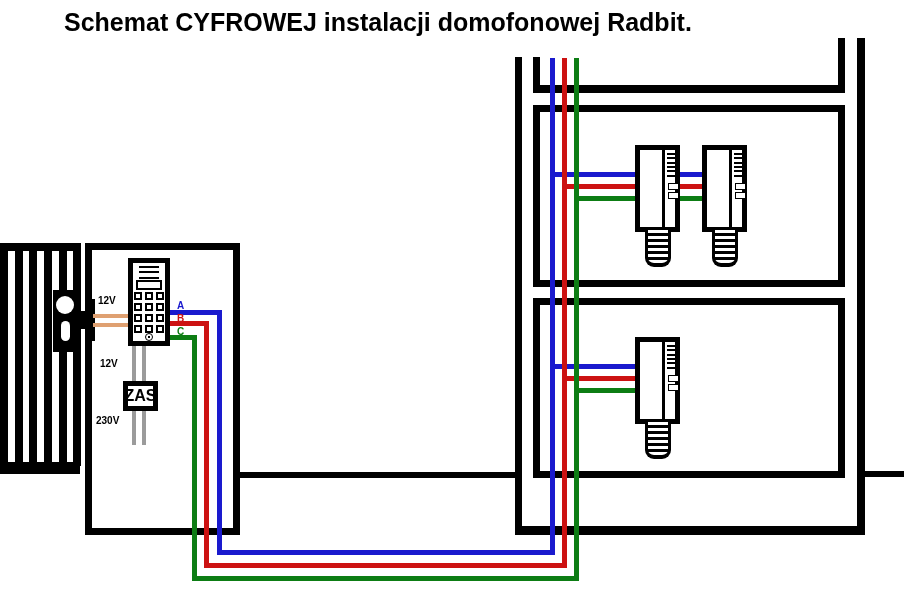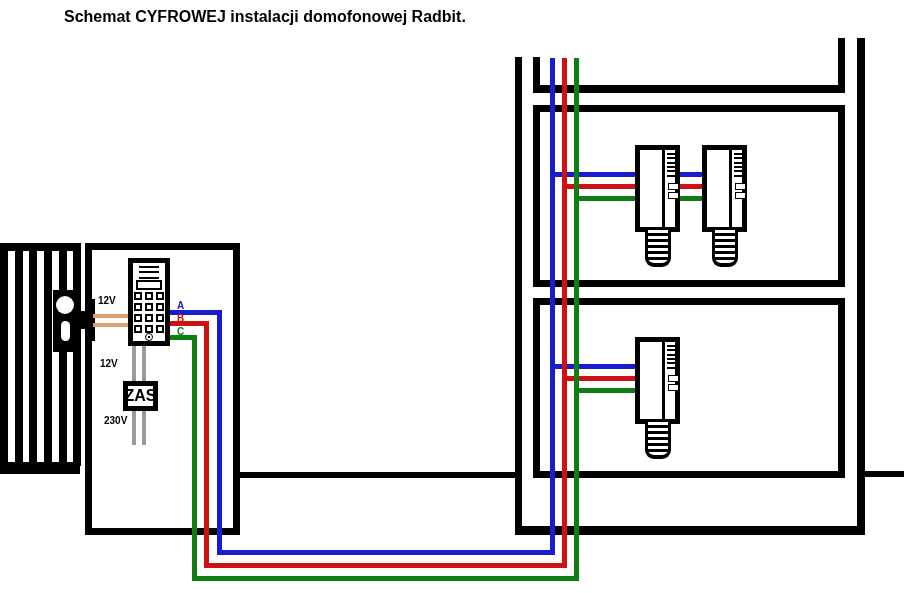--- a/index.html
+++ b/index.html
@@ -5,21 +5,21 @@
   :root{
     --wire-a:#1a1ace; --wire-b:#cc1212; --wire-c:#0d7d14;
     --lock-wire:#dfa071; --power-wire:#9b9b9b; --structure:#000000;
   }
   html,body{margin:0;padding:0;background:#fff;}
   #canvas{position:relative;width:904px;height:593px;background:#fff;overflow:hidden;
           font-family:"Liberation Sans",sans-serif;}
   .abs{position:absolute;}
   .blk{position:absolute;background:var(--structure);}
   .lbl{position:absolute;font-weight:bold;font-size:10px;line-height:14px;color:#000;white-space:nowrap;}
-  .title{position:absolute;left:64px;top:8px;font-weight:bold;font-size:16px;color:#000;white-space:nowrap;}
+  .title{position:absolute;left:64px;top:8px;font-weight:bold;font-size:25px;color:#000;white-space:nowrap;}
   .wireA{position:absolute;background:var(--wire-a);}
   .wireB{position:absolute;background:var(--wire-b);}
   .wireC{position:absolute;background:var(--wire-c);}
   .orange{position:absolute;background:var(--lock-wire);}
   .gray{position:absolute;background:var(--power-wire);}
   .room{position:absolute;border:7px solid var(--structure);}
   .panel{position:absolute;left:128px;top:258px;width:42px;height:88px;border:5px solid var(--structure);background:#fff;box-sizing:border-box;}
   .speaker{position:absolute;left:6px;top:3px;width:20px;height:13px;
            background:repeating-linear-gradient(180deg,#000 0 2px,transparent 2px 5.5px);}
   .display{position:absolute;left:3px;top:17px;width:22px;height:6px;border:2px solid #000;}
@@ -80,21 +80,21 @@
 
   <div class="orange" style="left:93px;top:314px;width:35px;height:4px;"></div>
   <div class="orange" style="left:93px;top:323px;width:35px;height:4px;"></div>
   <div class="lbl" style="left:98px;top:294px;">12V</div>
 
   <div class="gray" style="left:132px;top:346px;width:4px;height:35px;"></div>
   <div class="gray" style="left:142px;top:346px;width:4px;height:35px;"></div>
   <div class="lbl" style="left:100px;top:357px;">12V</div>
   <div class="gray" style="left:132px;top:411px;width:4px;height:34px;"></div>
   <div class="gray" style="left:142px;top:411px;width:4px;height:34px;"></div>
-  <div class="lbl" style="left:96px;top:414px;margin-left:8px;">230V</div>
+  <div class="lbl" style="left:96px;top:414px;">230V</div>
   <div class="zas">ZAS</div>
 
   <div class="panel">
     <div class="speaker"></div>
     <div class="display"></div>
     <div class="keypad">
       <span class="key"></span>
         <span class="key"></span>
         <span class="key"></span>
       <span class="key"></span>

